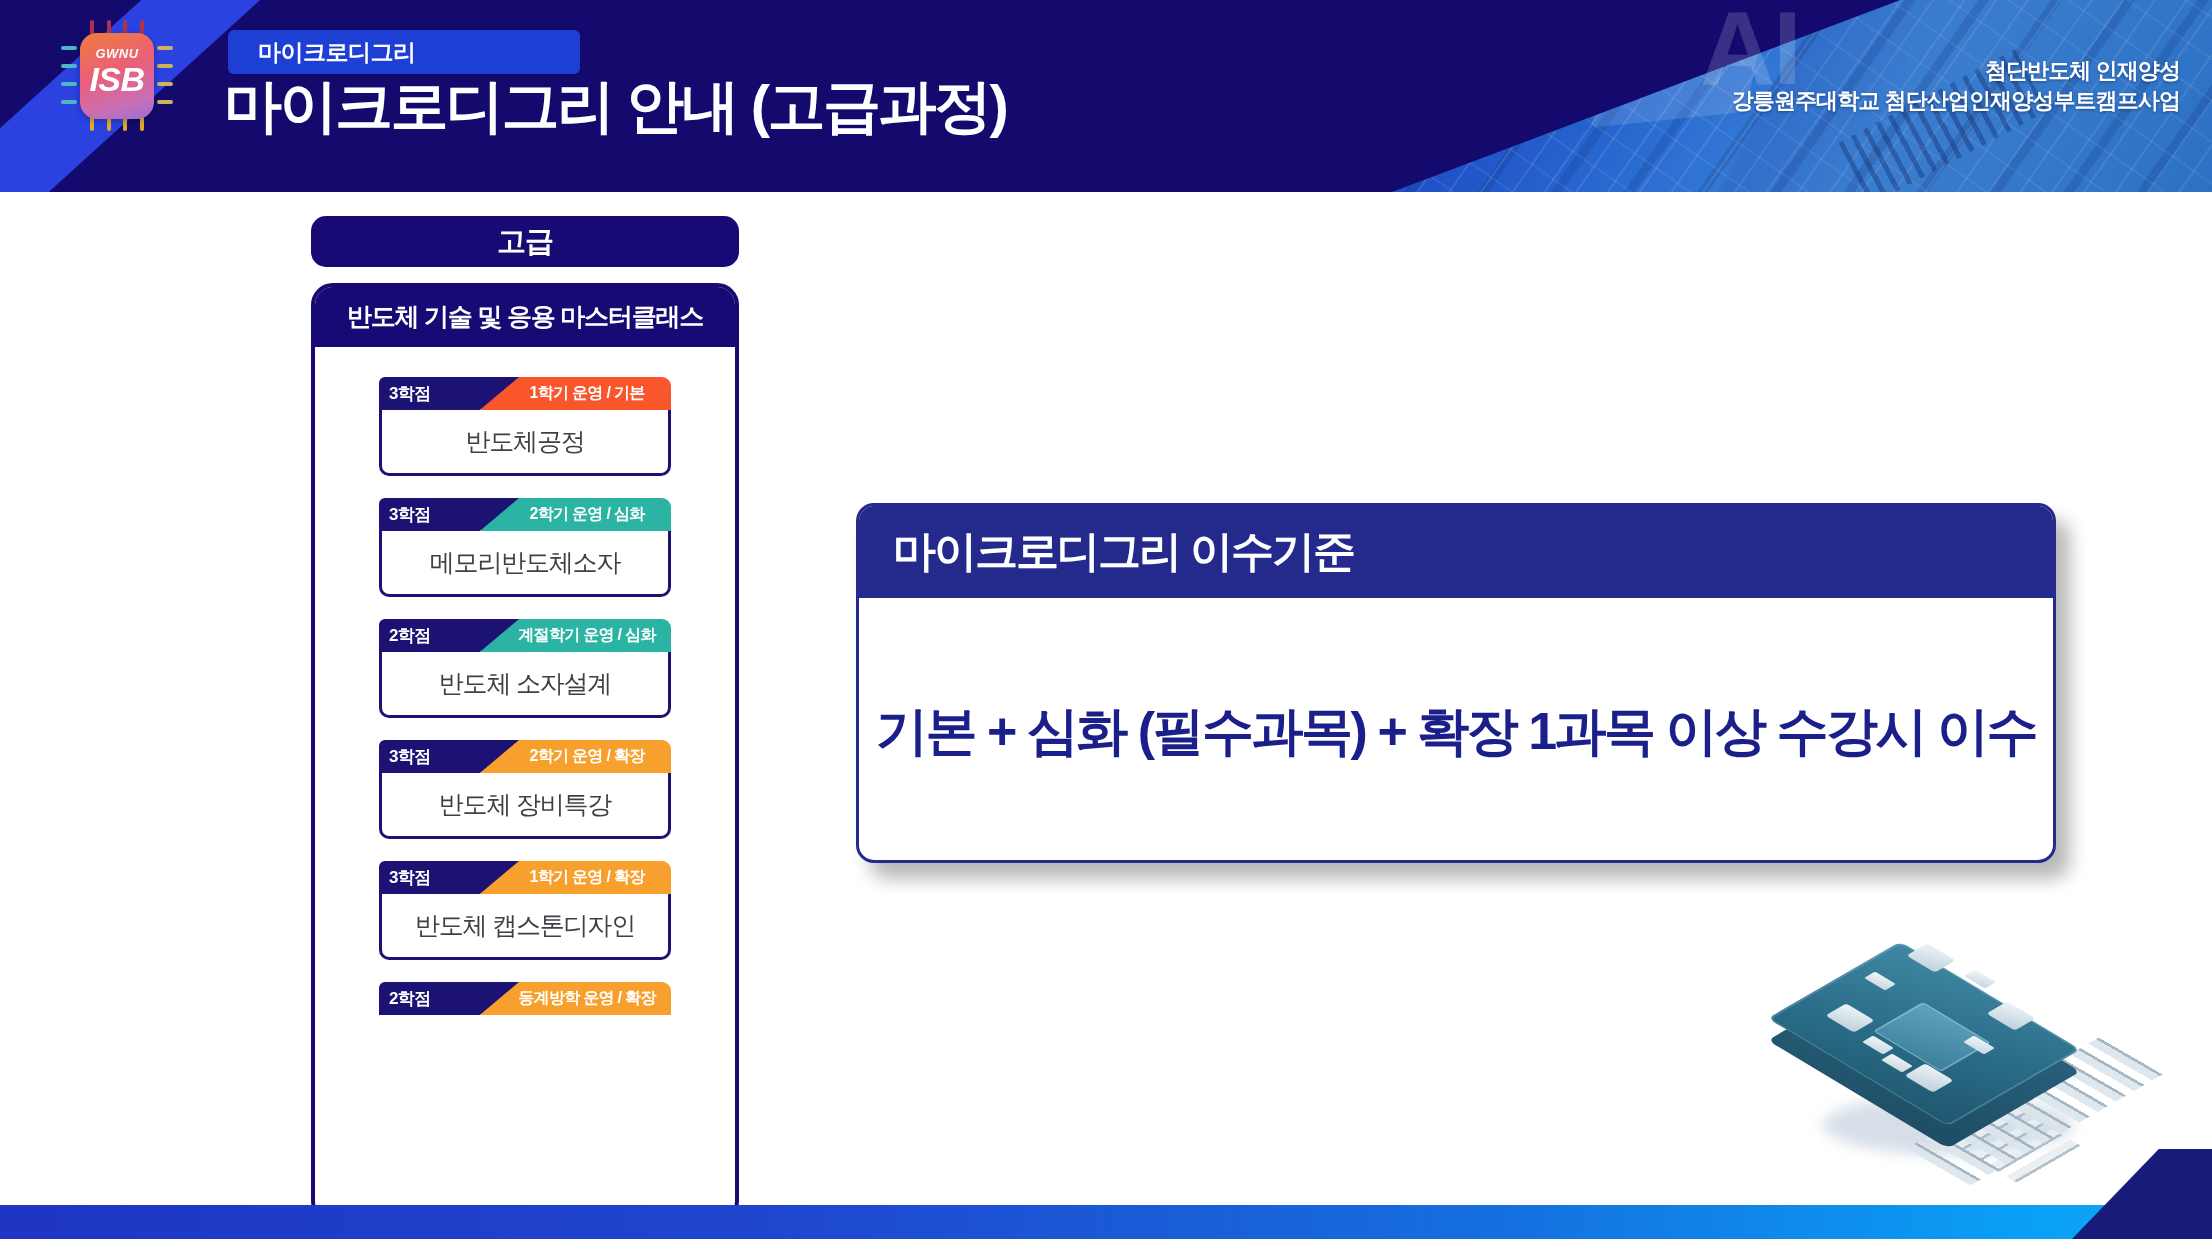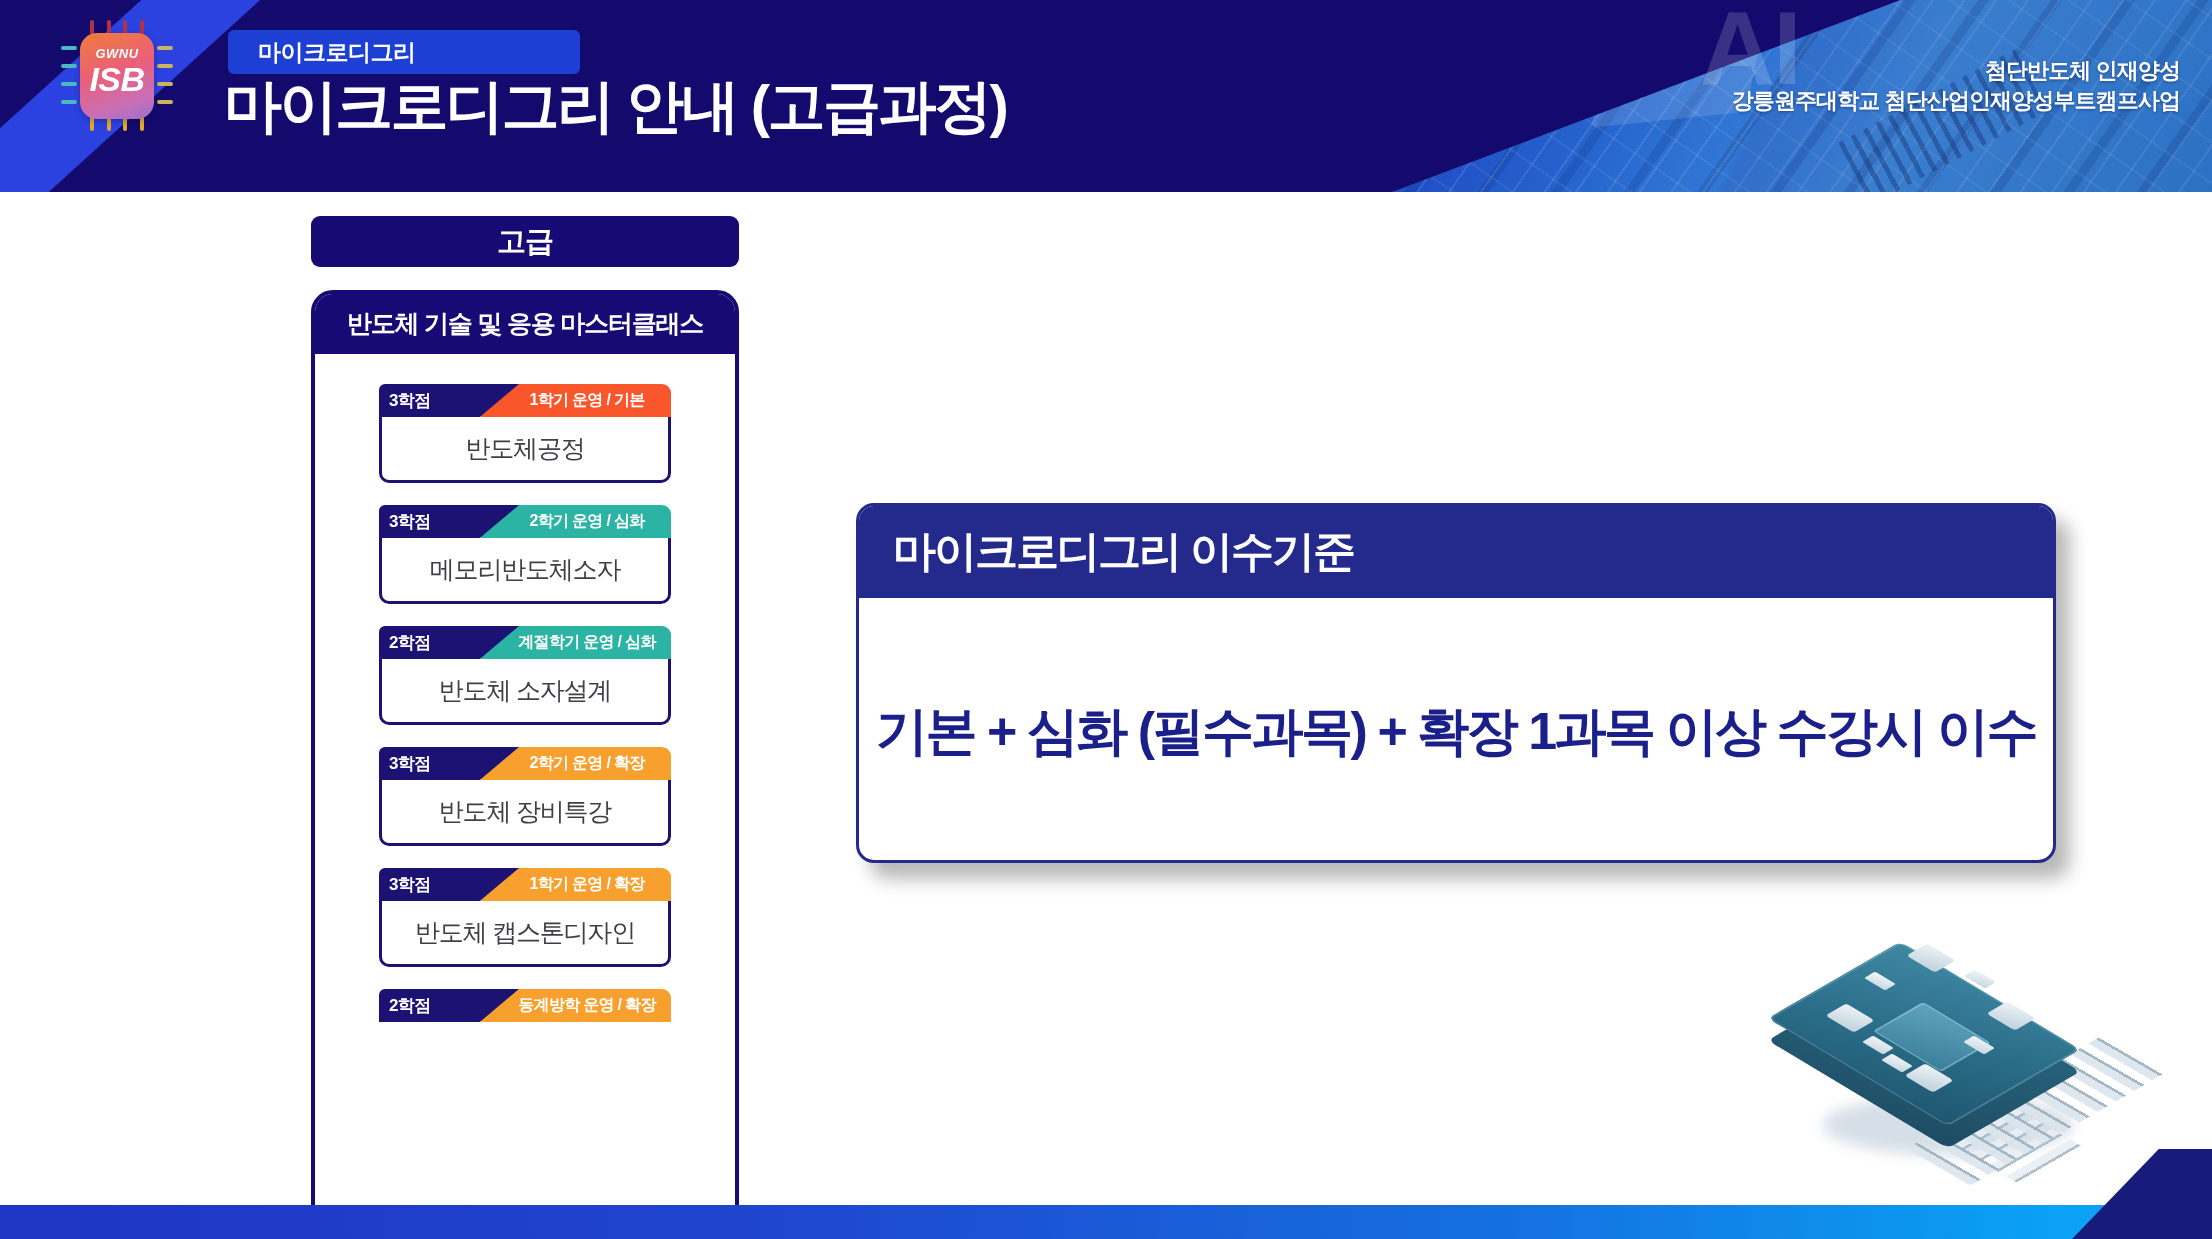--- a/index.html
+++ b/index.html
@@ -165,33 +165,33 @@
     letter-spacing: -.9px;
     text-shadow: 0 1px 3px rgba(0,20,70,.45);
   }
 
   
   .level-tab {
     position: absolute;
     left: 311px; top: 216px;
     width: 428px; height: 51px;
     background: #170a74;
-    border-radius: 9px;
+    border-radius: 15px;
     display: flex;
     align-items: center;
     justify-content: center;
     color: #ffffff;
     font-size: 29px;
     font-weight: 700;
     letter-spacing: -1px;
   }
 
   .track-panel {
     position: absolute;
-    left: 311px; top: 290px;
+    left: 311px; top: 283px;
     width: 428px; height: 940px;
     background: #ffffff;
     border: 4px solid #170a74;
     border-radius: 22px;
     overflow: hidden;
     text-align: right;
   }
   .track-head {
     position: absolute;
     top: -2px; left: -2px;

